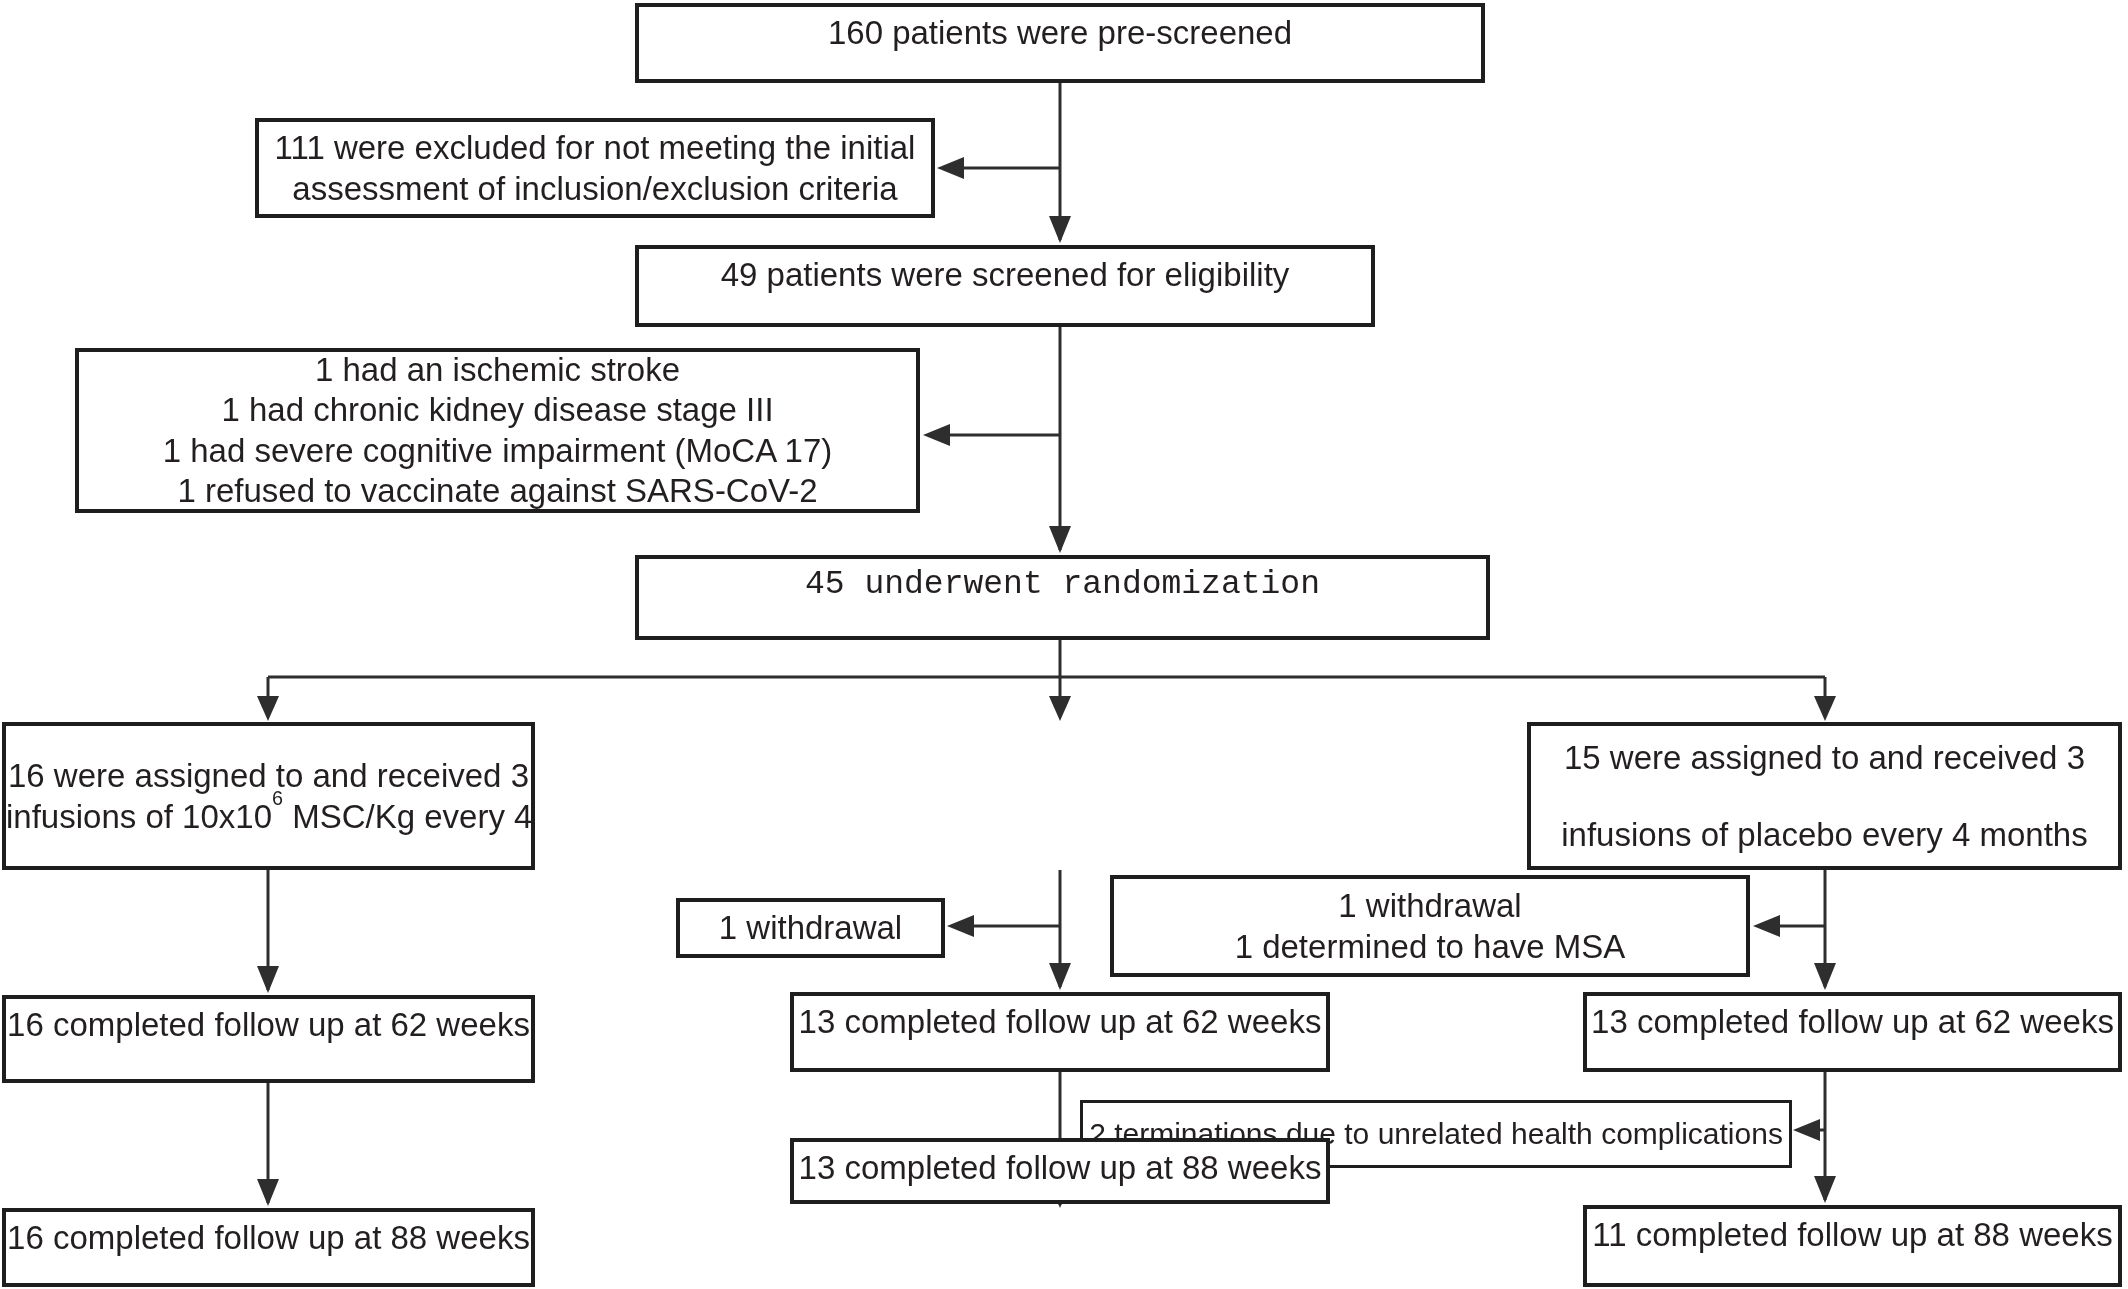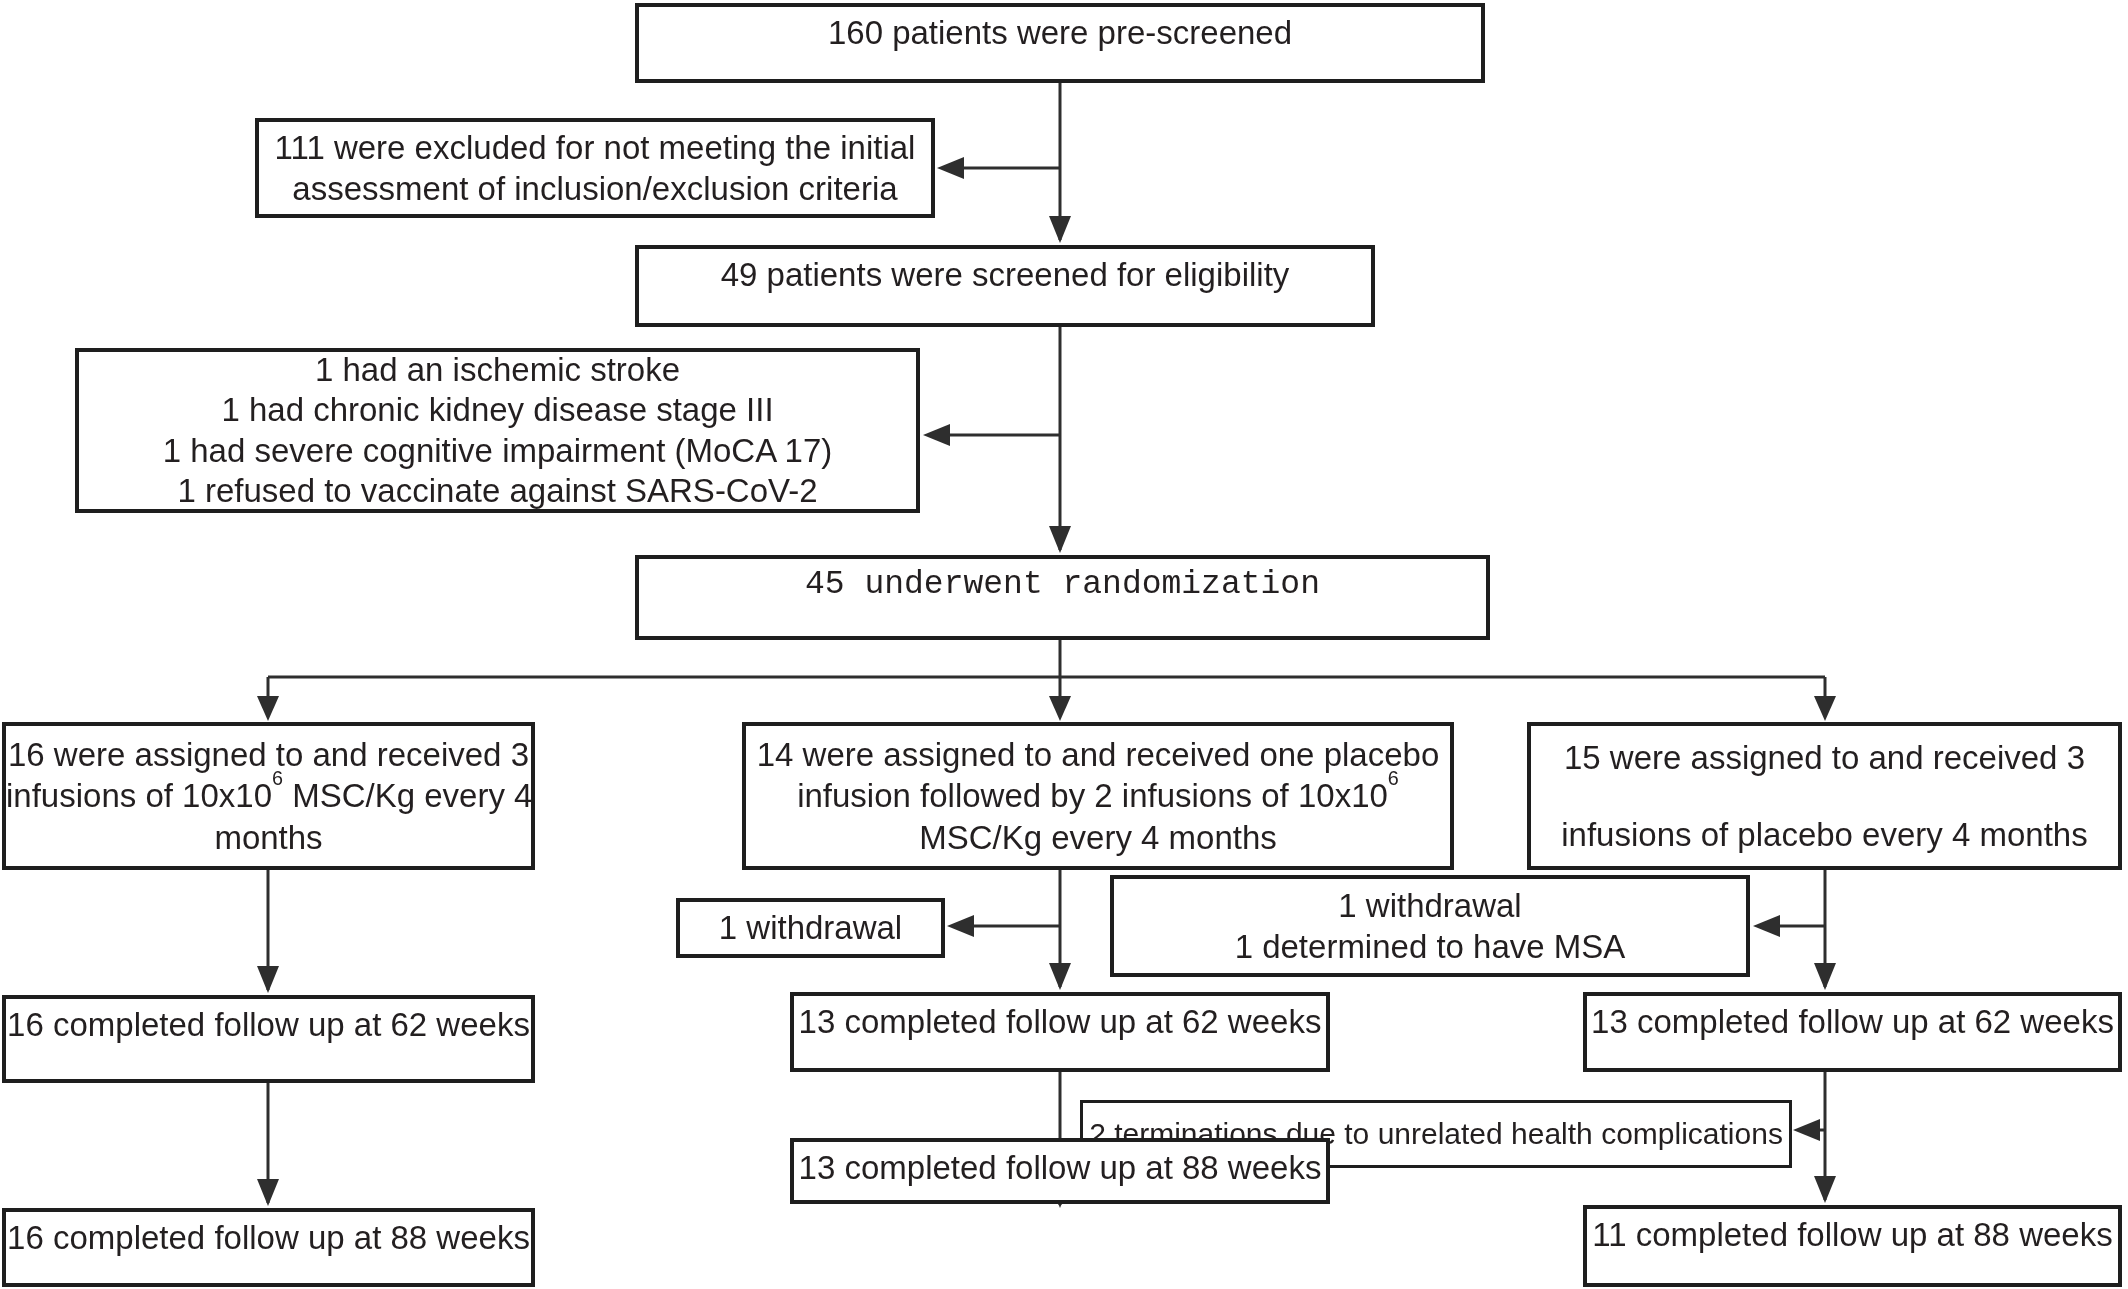--- a/index.html
+++ b/index.html
@@ -136,28 +136,22 @@
     <div class="line">1 refused to vaccinate against SARS-CoV-2</div>
   </div>
 
   <div class="box top-align" style="left:635px;top:555px;width:855px;height:85px;font-family:Liberation Mono, monospace;">
     <div class="line">45 underwent randomization</div>
   </div>
 
   <div class="box" style="left:2px;top:722px;width:533px;height:148px;">
     <div class="line">16 were assigned to and received 3</div>
     <div class="line"><span>infusions of 10x10</span><sup class="exp">6</sup><span> MSC/Kg every 4</span></div>
-    <div class="line">months</div>
   </div>
 
-  <div class="box" style="left:742px;top:722px;width:712px;height:148px;">
-    <div class="line">14 were assigned to and received one placebo</div>
-    <div class="line"><span>infusion followed by 2 infusions of 10x10</span><sup class="exp">6</sup><span></span></div>
-    <div class="line">MSC/Kg every 4 months</div>
-  </div>
 
   <div class="box" style="left:1527px;top:722px;width:595px;height:148px;gap:36px;">
     <div class="line">15 were assigned to and received 3</div>
     <div class="line">infusions of placebo every 4 months</div>
   </div>
 
   <div class="box" style="left:676px;top:898px;width:269px;height:60px;">
     <div class="line">1 withdrawal</div>
   </div>
 

